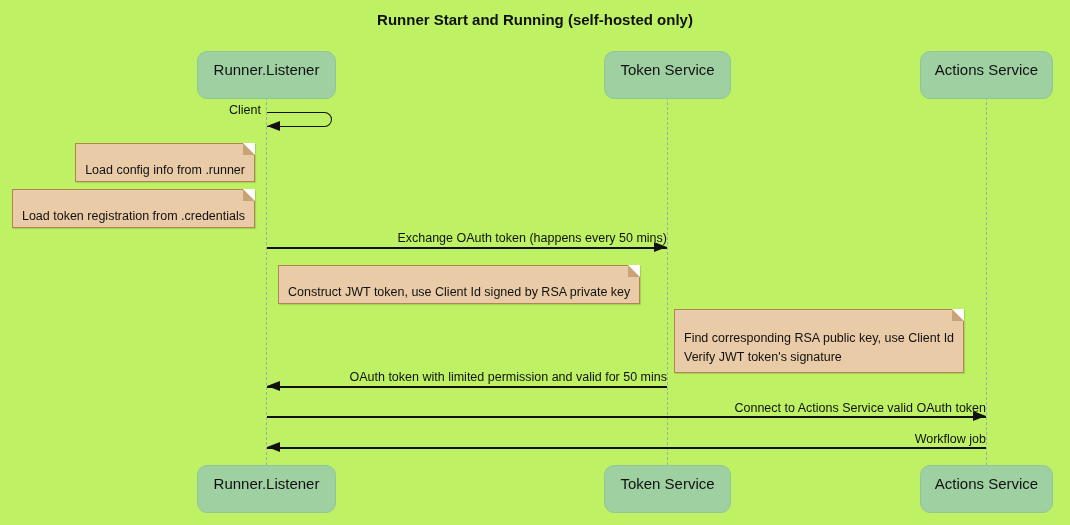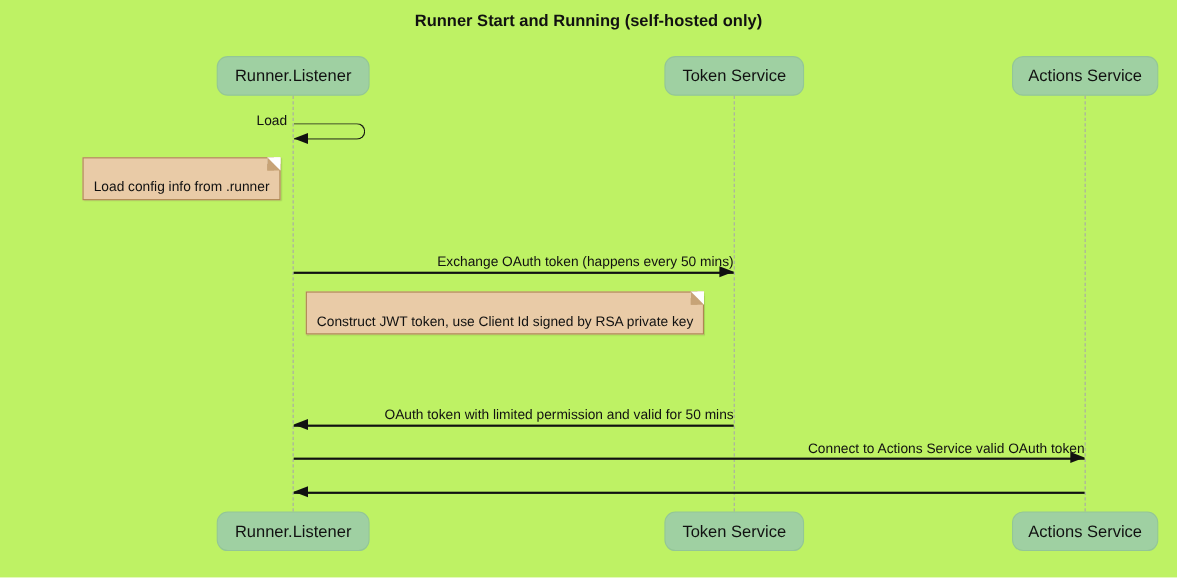--- a/index.html
+++ b/index.html
@@ -9,21 +9,21 @@
   }
   .title {
     position:absolute; left:0; right:0; top:11px; text-align:center;
     font-size:15px; font-weight:bold;
   }
   .lifeline {
     position:absolute; top:87px; height:378px; width:0;
     border-left:1px dashed #a9a9a9; z-index:0;
   }
   .participant {
-    position:absolute; height:36px; line-height:36px; text-align:center;
+    position:absolute; height:48px; line-height:36px; text-align:center;
     background:#9fd0a2; border:1px solid #93c697; border-radius:10px;
     font-size:15px; z-index:2; box-sizing:border-box;
   }
   .msg-label { position:absolute; font-size:12.5px; text-align:right; z-index:1; }
   .msg-line  { position:absolute; height:1.5px; background:#111; z-index:1; }
   .arr-r { position:absolute; width:0; height:0; border-top:5.5px solid transparent;
            border-bottom:5.5px solid transparent; border-left:13px solid #111; z-index:1; }
   .arr-l { position:absolute; width:0; height:0; border-top:5.5px solid transparent;
            border-bottom:5.5px solid transparent; border-right:13px solid #111; z-index:1; }
   .self-label { position:absolute; font-size:12.5px; text-align:right; }
@@ -55,38 +55,44 @@
   <div class="lifeline" style="left:986px;"></div>
 
   <div class="participant" style="left:197px; top:51px; width:139px;">Runner.Listener</div>
   <div class="participant" style="left:604px; top:51px; width:127px;">Token Service</div>
   <div class="participant" style="left:920px; top:51px; width:133px;">Actions Service</div>
 
   <div class="participant" style="left:197px; top:465px; width:139px;">Runner.Listener</div>
   <div class="participant" style="left:604px; top:465px; width:127px;">Token Service</div>
   <div class="participant" style="left:920px; top:465px; width:133px;">Actions Service</div>
 
-  <div class="self-label" style="left:180px; top:103px; width:81px;">Load</div>
+  <div class="self-label" style="left:180px; top:103px; width:81px;">Client</div>
   <div class="self-loop"></div>
   <div class="arr-l" style="left:267px; top:121px;"></div>
 
   <div class="note" style="right:815px; top:143px;">Load config info from .runner</div>
 
+  <div class="note" style="right:815px; top:189px;">Load token registration from .credentials</div>
 
   <div class="msg-label" style="left:267px; top:231px; width:400px;">Exchange OAuth token (happens every 50 mins)</div>
   <div class="msg-line" style="left:267px; top:247px; width:400px;"></div>
   <div class="arr-r" style="left:654px; top:242px;"></div>
 
   <div class="note" style="left:278px; top:265px;">Construct JWT token, use Client Id signed by RSA private key</div>
 
+  <div class="note" style="left:674px; top:309px;">
+    <span class="line">Find corresponding RSA public key, use Client Id</span>
+    <span class="line">Verify JWT token's signature</span>
+  </div>
 
   <div class="msg-label" style="left:267px; top:370px; width:400px;">OAuth token with limited permission and valid for 50 mins</div>
   <div class="msg-line" style="left:267px; top:386px; width:400px;"></div>
   <div class="arr-l" style="left:267px; top:381px;"></div>
 
   <div class="msg-label" style="left:267px; top:401px; width:719px;">Connect to Actions Service valid OAuth token</div>
   <div class="msg-line" style="left:267px; top:416px; width:719px;"></div>
   <div class="arr-r" style="left:973px; top:411px;"></div>
 
+  <div class="msg-label" style="left:267px; top:432px; width:719px;">Workflow job</div>
   <div class="msg-line" style="left:267px; top:447px; width:719px;"></div>
   <div class="arr-l" style="left:267px; top:442px;"></div>
 
 </div>
 
 </body></html>

